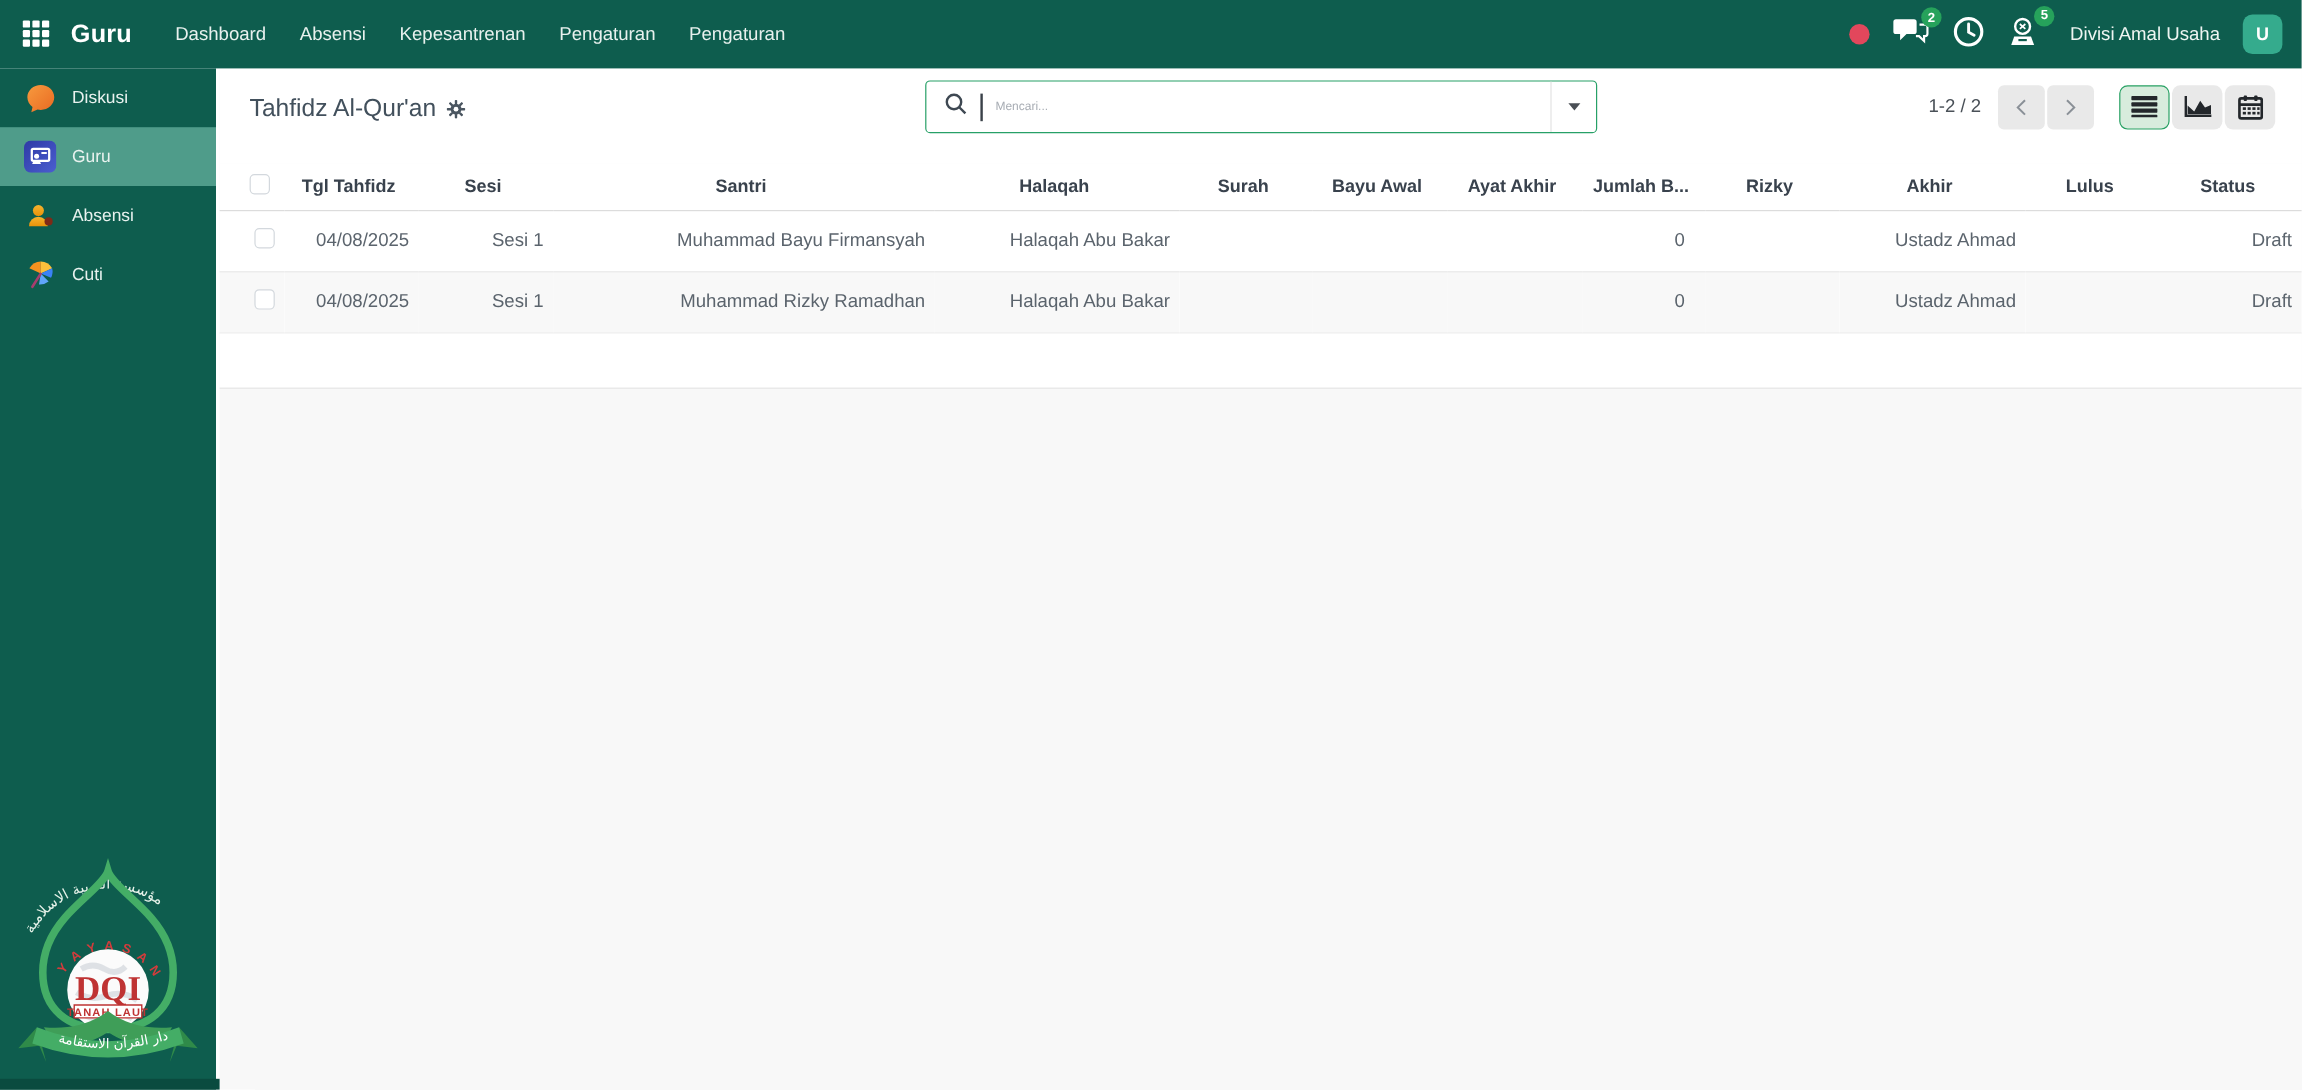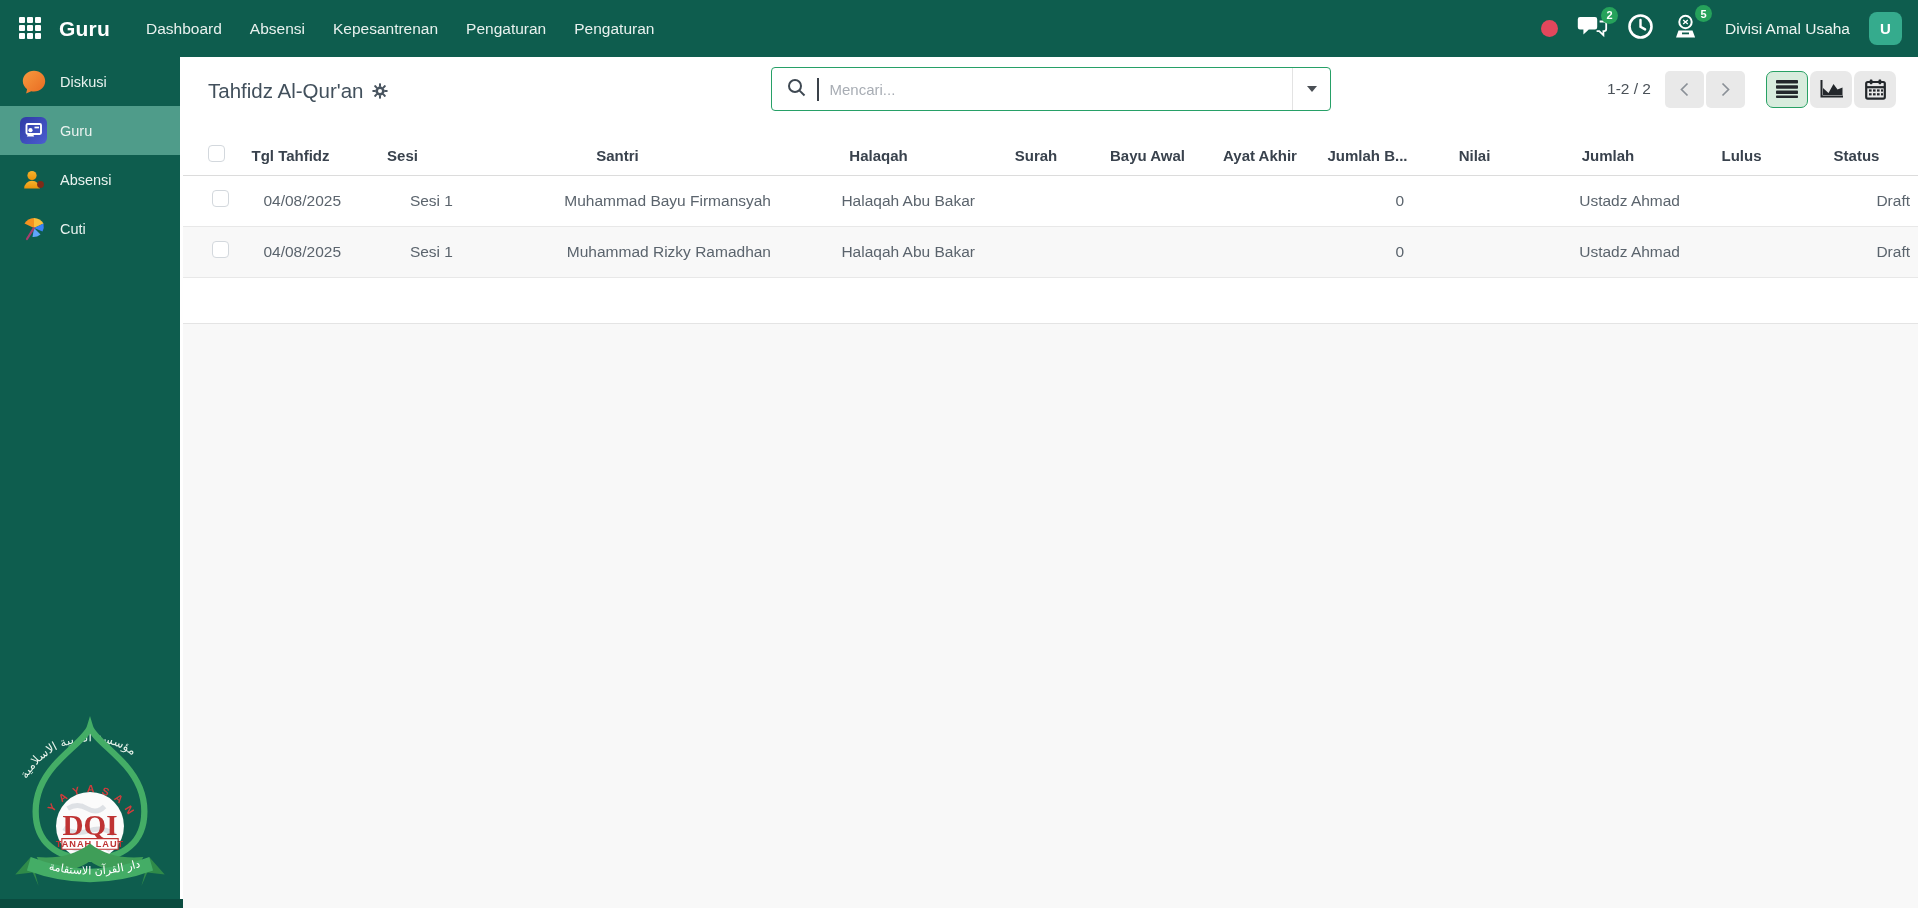--- a/index.html
+++ b/index.html
@@ -30,21 +30,21 @@
   
   .main { position:absolute; top:57px; left:183px; width:1735px; height:851px; background:#f8f8f8; }
   .panel-top { position:absolute; top:0; left:0; width:1735px; height:79px; background:#fff; }
   .breadcrumb { position:absolute; left:25px; top:22px; display:flex; align-items:center; gap:9px; }
   .breadcrumb-title { font-size:20.5px; color:#42505c; }
   .gear { cursor:pointer; display:flex; }
 
   .searchbox { position:absolute; left:588px; top:10px; width:560px; height:44px; background:#fff; border:1px solid #27a067; border-radius:4px; display:flex; align-items:center; }
   .search-main { flex:1; display:flex; align-items:center; padding-left:15px; gap:11px; height:100%; }
   .text-caret { width:1.5px; height:23px; background:#3a4149; }
-  .search-input { border:none; outline:none; flex:1; font-size:15px; font-family:"Liberation Sans",sans-serif; color:#3a4149; background:transparent; }
+  .search-input { border:none; outline:none; flex:1; font-size:10px; font-family:"Liberation Sans",sans-serif; color:#3a4149; background:transparent; }
   .search-input::placeholder { color:#a8adb4; }
   .search-toggle { width:38px; height:100%; border-left:1px solid #e3e3e3; display:flex; align-items:center; justify-content:center; cursor:pointer; }
   .caret-down { width:0; height:0; border-left:5px solid transparent; border-right:5px solid transparent; border-top:6px solid #4a4f55; }
 
   .cp-right { position:absolute; right:22px; top:10px; height:44px; display:flex; align-items:center; }
   .pager-text { font-size:15.5px; color:#4a5158; margin-right:14px; }
   .pager-btns { display:flex; gap:2px; margin-right:21px; }
   .pager-btn { width:39px; height:37px; background:#e9e9e9; border-radius:5px; display:flex; align-items:center; justify-content:center; cursor:pointer; }
   .view-switcher { display:flex; gap:2px; }
   .view-btn { width:42px; height:37px; background:#e9e9e9; border-radius:7px; display:flex; align-items:center; justify-content:center; cursor:pointer; }
@@ -316,22 +316,22 @@
       <tr>
         <th class="col-check"><span class="checkbox"></span></th>
         <th>Tgl Tahfidz</th>
         <th>Sesi</th>
         <th>Santri</th>
         <th>Halaqah</th>
         <th>Surah</th>
         <th>Bayu Awal</th>
         <th>Ayat Akhir</th>
         <th>Jumlah B...</th>
-        <th>Nilai</th>
-        <th>Jumlah</th>
+        <th>Rizky</th>
+        <th>Akhir</th>
         <th>Lulus</th>
         <th>Status</th>
       </tr>
     </thead>
     <tbody>
       <tr>
         <td class="col-check"><span class="checkbox"></span></td>
         <td>04/08/2025</td>
         <td>Sesi 1</td>
         <td>Muhammad Bayu Firmansyah</td>

